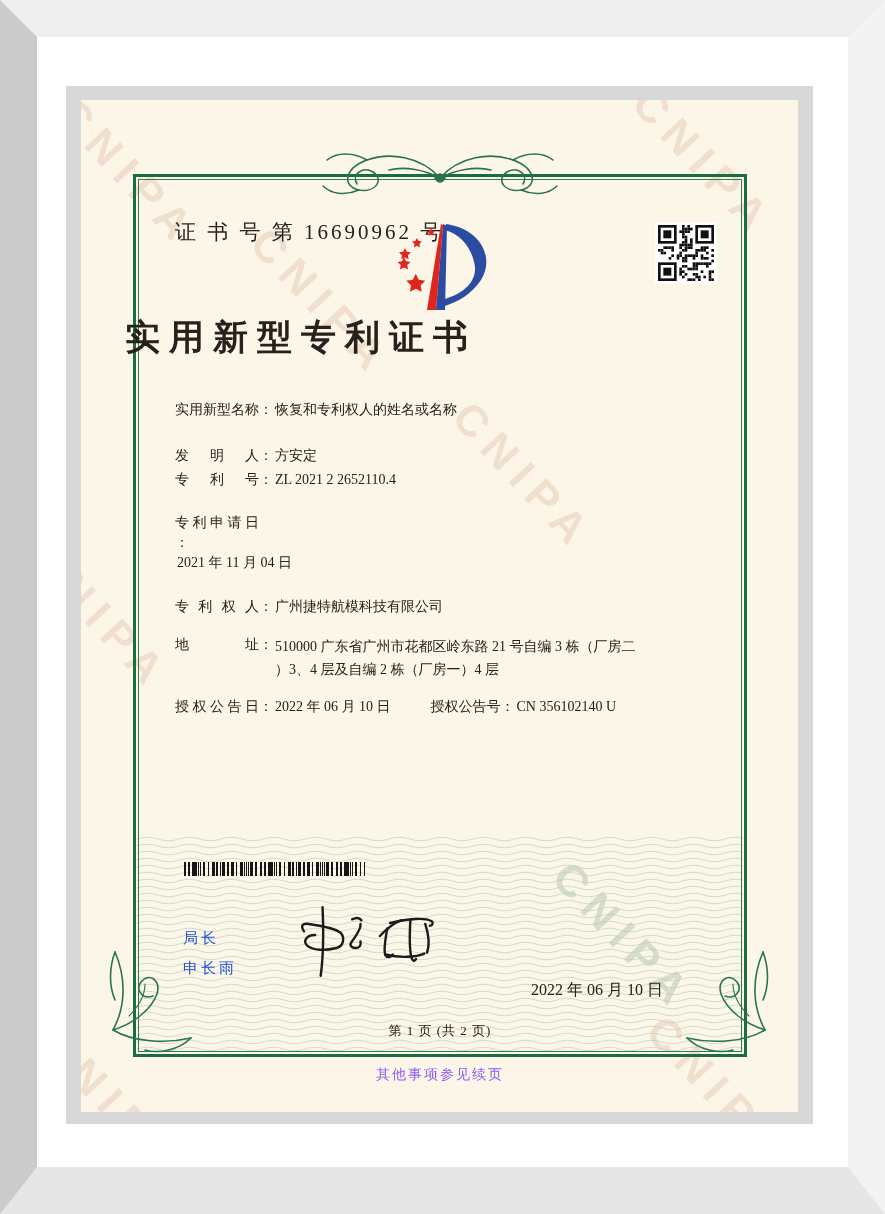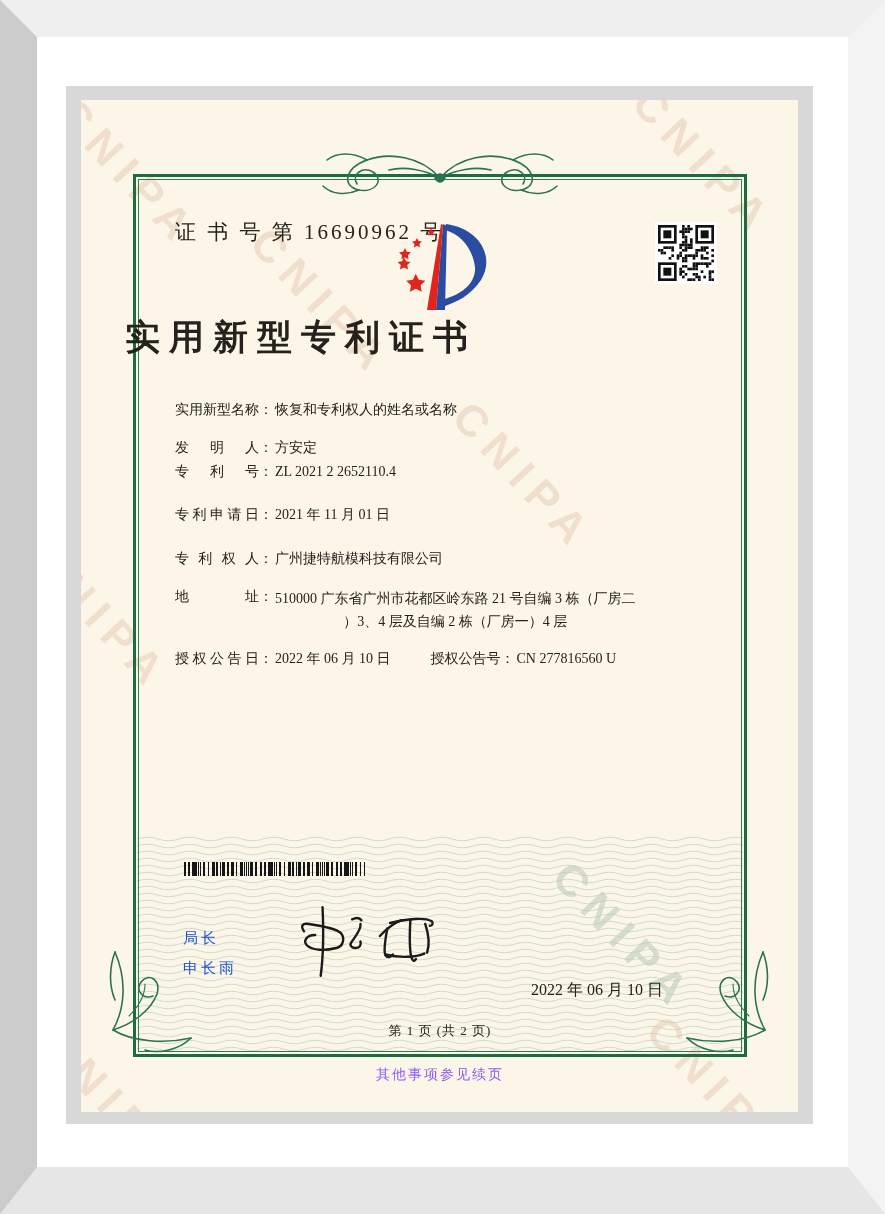--- a/index.html
+++ b/index.html
@@ -36,23 +36,23 @@
   #cert-no{left:94px;top:118px;font-size:21px;letter-spacing:3px;}
   #logo{left:302px;top:120px;width:120px;height:95px;}
   #qr{left:574px;top:122px;width:62px;height:62px;background:#ffffff;padding:3px;}
   #title{left:44px;top:214px;width:614px;text-align:left;font-size:35px;font-weight:bold;letter-spacing:9px;}
 
   #fields{left:94px;top:300px;width:540px;font-size:14px;line-height:20px;}
   .frow{display:flex;align-items:flex-start;}
   .flabel{display:inline-block;width:84px;text-align:justify;text-align-last:justify;flex:none;}
   .fcolon{flex:none;}
   .fvalue{margin-left:2px;}
-  .mb1{margin-bottom:18px;}.mb2{margin-bottom:4px;}.mb3{margin-bottom:23px;}
-  .mb4{margin-bottom:24px;}.mb5{margin-bottom:18px;margin-top:8px;}
-  .addr-lines div{line-height:23px;text-align:center;}
+  .mb1{margin-bottom:26px;}.mb2{margin-bottom:4px;}.mb3{margin-bottom:23px;}
+  .mb4{margin-bottom:24px;flex-direction:column;}.mb5{margin-bottom:18px;margin-top:8px;}
+  .addr-lines div{line-height:23px;}
   #grant-row{margin-top:16px;}
   #grant-no-group{margin-left:40px;display:flex;}
 
   #body-paras{left:72px;top:588px;width:582px;font-size:15px;line-height:22px;
       text-align:justify;font-style:normal;}
   #body-paras p{margin:0 0 4px 0;text-indent:2em;}
 
   #barcode{left:103px;top:762px;width:181px;height:14px;
     background-image:
       repeating-linear-gradient(90deg,#161616 0 2px,transparent 2px 5px,#161616 5px 6px,transparent 6px 9px,#161616 9px 12px,transparent 12px 14px,#161616 14px 15px,transparent 15px 19px),
@@ -283,21 +283,21 @@
         <span class="fvalue">方安定</span>
       </div>
       <div class="frow mb3">
         <span class="flabel">专利号</span>
           <span class="fcolon">：</span>
         <span class="fvalue">ZL 2021 2 2652110.4</span>
       </div>
       <div class="frow mb4">
         <span class="flabel">专利申请日</span>
           <span class="fcolon">：</span>
-        <span class="fvalue">2021 年 11 月 01 日</span>
+        <span class="fvalue">2021 年 11 月 04 日</span>
       </div>
       <div class="frow mb5">
         <span class="flabel">专利权人</span>
           <span class="fcolon">：</span>
         <span class="fvalue">广州捷特航模科技有限公司</span>
       </div>
       <div class="frow">
         <span class="flabel">地址</span>
           <span class="fcolon">：</span>
         <span class="fvalue addr-lines">
@@ -305,21 +305,21 @@
           <div>）3、4 层及自编 2 栋（厂房一）4 层</div>
         </span>
       </div>
       <div class="frow" id="grant-row">
         <span class="flabel">授权公告日</span>
           <span class="fcolon">：</span>
         <span class="fvalue">2022 年 06 月 10 日</span>
         <span id="grant-no-group">
           <span>授权公告号</span>
             <span>：</span>
-          <span class="fvalue">CN 277816560 U</span>
+          <span class="fvalue">CN 356102140 U</span>
         </span>
       </div>
     </div>
 
 
     <div id="barcode" class="abs"></div>
 
     <div id="commissioner" class="abs">
       <div>局长</div>
       <div>申长雨</div>

